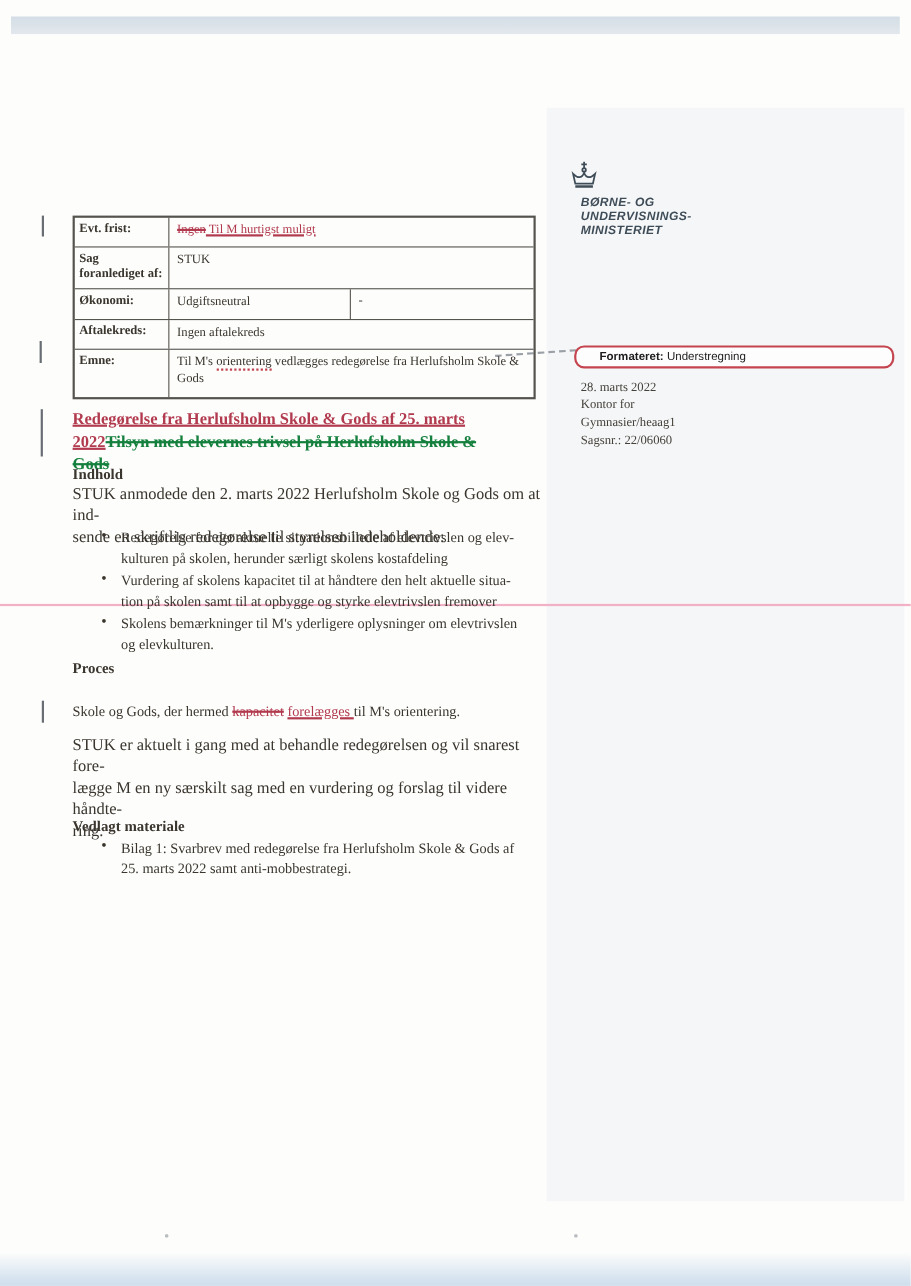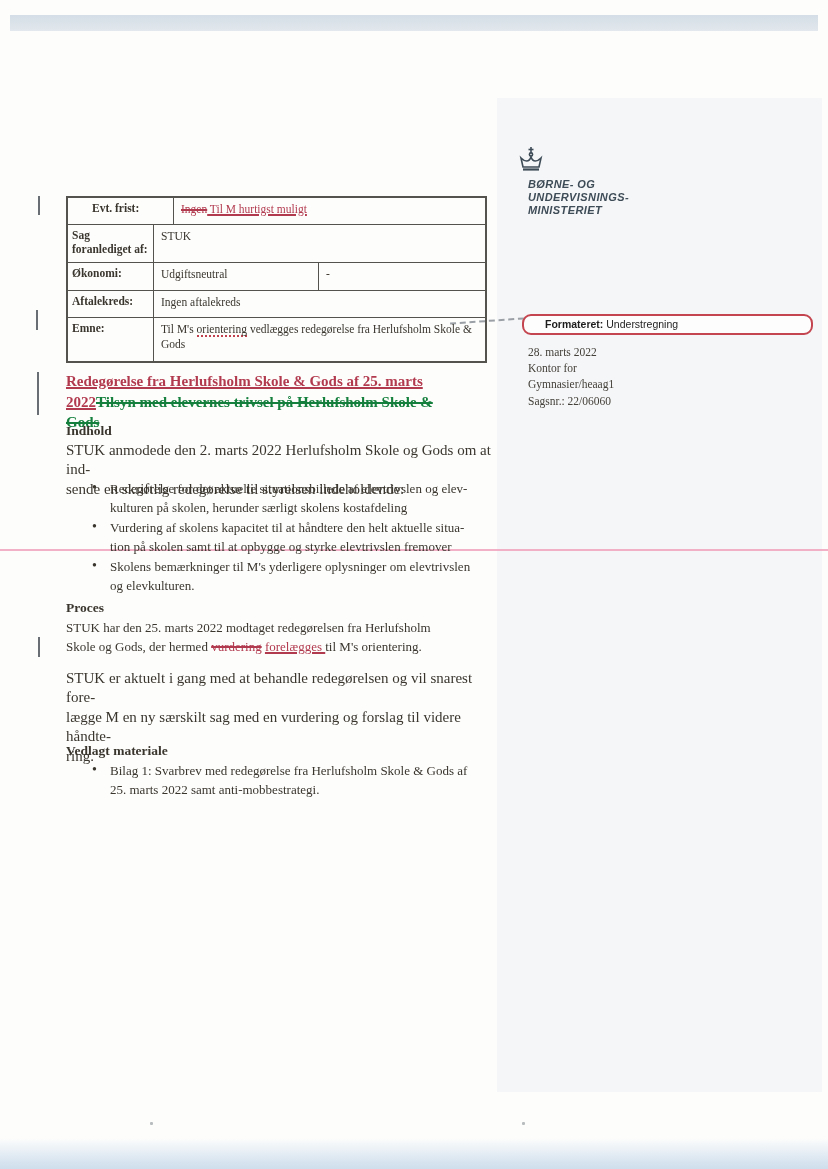--- a/index.html
+++ b/index.html
@@ -44,21 +44,21 @@
   .case-table{left:66px;top:196px;width:417px;border:2px solid #55534d;
     font-size:11.5px;color:#3a362e;}
   .tr{display:flex;border-top:1.5px solid #55534d;}
   .tr:first-child{border-top:none;}
   .tc-label{width:86px;flex:0 0 86px;border-right:1.5px solid #55534d;
     font-weight:bold;padding:4px 2px 2px 4px;box-sizing:border-box;line-height:13.5px;}
   .tc-val{flex:1;padding:4px 4px 2px 7px;box-sizing:border-box;line-height:15px;
     white-space:pre-line;}
   .tc-val2{flex:0 0 167px;border-left:1.5px solid #55534d;padding:4px 4px 2px 7px;
     box-sizing:border-box;}
-  .r1{height:26px;margin-left:20px;} .r2{height:37px;} .r3{height:27px;} .r4{height:26px;} .r5{height:43px;justify-content:center;}
+  .r1{height:26px;} .r2{height:37px;} .r3{height:27px;} .r4{height:26px;} .r5{height:43px;justify-content:center;}
 
   
   .ins{color:#b23a4e;text-decoration:underline;text-decoration-thickness:1.5px;}
   .del-red{color:#b23a4e;text-decoration:line-through;text-decoration-thickness:1.5px;}
   .del-blue{color:#15803d;text-decoration:line-through;text-decoration-thickness:2px;}
   .fmt-mark{border-bottom:2px dotted #c04050;}
 
   
   .doc-title{left:66px;top:371px;width:430px;font-size:15px;font-weight:bold;
     line-height:20.5px;}
@@ -153,22 +153,22 @@
   <div class="bullet-item">Redegørelse for det aktuelle situationsbillede af elevtrivslen og elev-
 kulturen på skolen, herunder særligt skolens kostafdeling</div>
   <div class="bullet-item">Vurdering af skolens kapacitet til at håndtere den helt aktuelle situa-
 tion på skolen samt til at opbygge og styrke elevtrivslen fremover</div>
   <div class="bullet-item">Skolens bemærkninger til M's yderligere oplysninger om elevtrivslen
 og elevkulturen.</div>
 </div>
 
 <div class="abs h-bold heading-proces">Proces</div>
 <div class="abs proces-p1">
-  <span>STUK har den 25. marts 2022 modtaget redegørelsen fra Herlufsholm</span><br>
-  <span>Skole og Gods, der hermed </span><span class="del-red">vurdering</span><span> </span><span class="ins">forelægges </span><span>til M's orientering.</span>
+  <br>
+  <span>Skole og Gods, der hermed </span><span class="del-red">kapacitet</span><span> </span><span class="ins">forelægges </span><span>til M's orientering.</span>
 </div>
 <div class="abs para proces-p2">STUK er aktuelt i gang med at behandle redegørelsen og vil snarest fore-
 lægge M en ny særskilt sag med en vurdering og forslag til videre håndte-
 ring.</div>
 
 <div class="abs h-bold heading-vedlagt">Vedlagt materiale</div>
 <div class="abs vedlagt-list">
   <div class="bullet-item">Bilag 1: Svarbrev med redegørelse fra Herlufsholm Skole &amp; Gods af
 25. marts 2022 samt anti-mobbestrategi.</div>
 </div>

